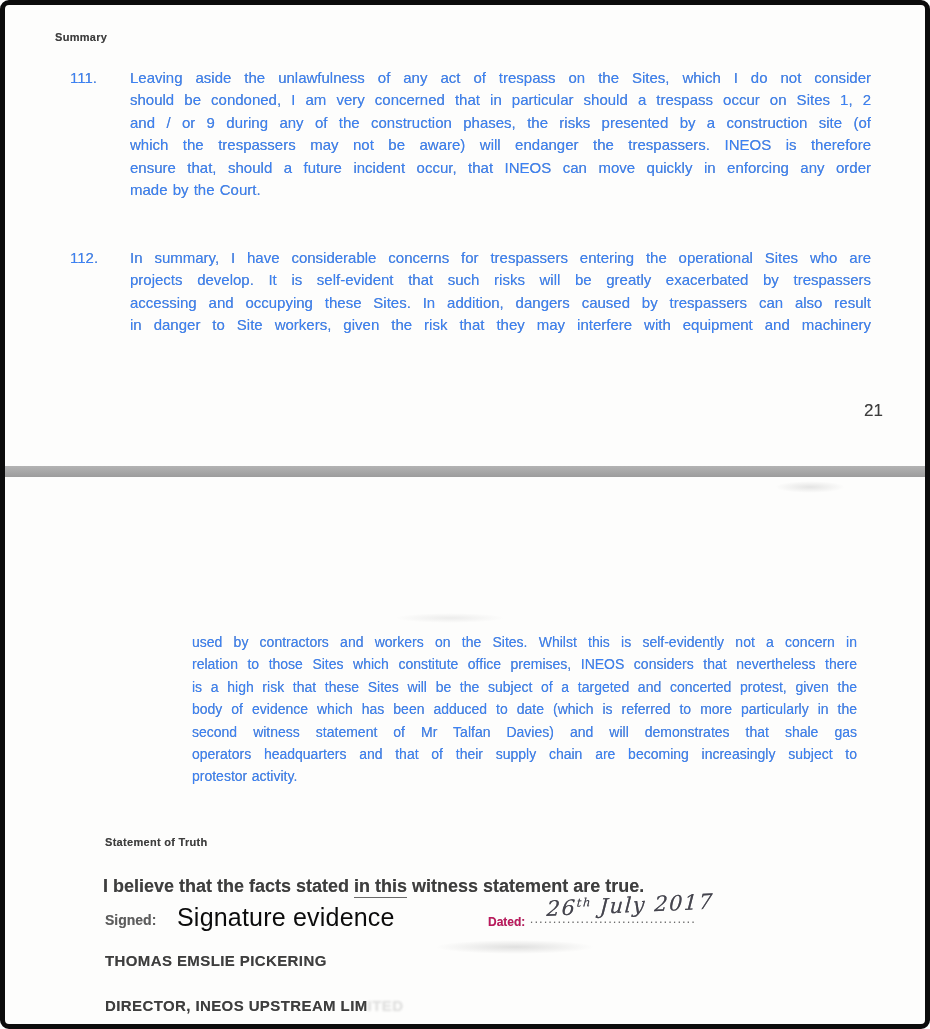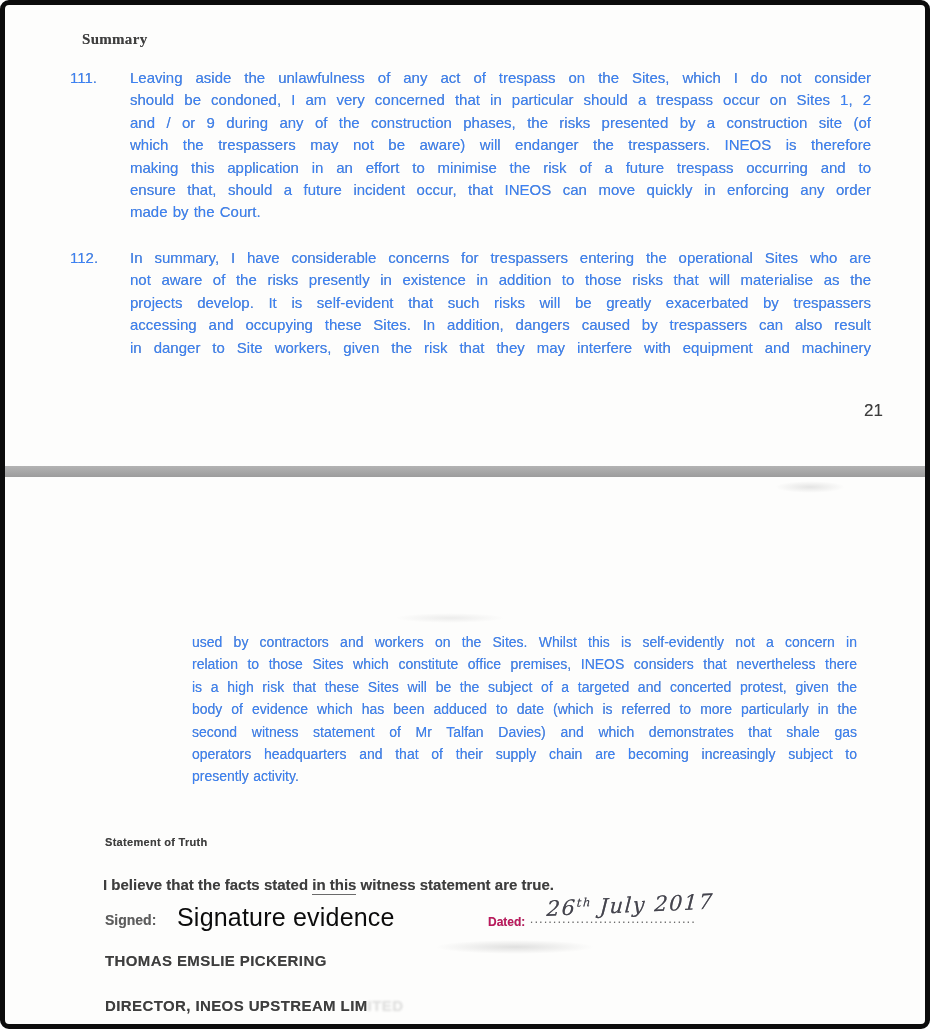--- a/index.html
+++ b/index.html
@@ -13,22 +13,22 @@
     border:5px solid #0c0c0c;
     border-radius:9px;
     overflow:hidden;
   }
 
   
   .scan { color:#3b82f6; text-shadow:0 0 0.6px rgba(70,70,70,0.55); }
   .scan-bold { color:#3e3e3e; font-weight:700; text-shadow:0 0 0.6px rgba(60,60,60,0.5); }
 
   .summary-heading {
-    position:absolute; left:77px; top:26px;
-    font-size:15px; letter-spacing:0.3px;font-family:Liberation Serif, serif;
+    position:absolute; left:50px; top:26px;
+    font-size:11px; letter-spacing:0.3px;
   }
 
   .para { position:absolute; display:flex; }
   .para-111 { left:65px; top:62px; }
   .para-112 { left:65px; top:242px; }
   .para .num { width:60px; font-size:15px; line-height:22.4px; }
   .para .lines { width:741px; }
 
   .line { font-size:15px; line-height:22.4px; word-spacing:1px; }
   .j { text-align:justify; text-align-last:justify; }
@@ -47,21 +47,21 @@
   .cont { position:absolute; left:187px; top:626px; width:665px; }
   .cont .line { font-size:14px; line-height:22.4px; word-spacing:0.5px; }
 
   .sot-heading {
     position:absolute; left:100px; top:831px;
     font-size:11px; letter-spacing:0.3px;
   }
 
   .declaration {
     position:absolute; left:98px; top:871px;
-    font-size:15px;
+    font-size:18px;
   }
   .declaration .u { border-bottom:1.6px solid #6a6a6a; padding-bottom:1px; }
 
   .signed-label {
     position:absolute; left:100px; top:907px;
     font-size:14px; font-weight:600; color:#5d5d5d;
     text-shadow:0 0 0.6px rgba(90,90,90,0.5);
   }
   .signature-redacted {
     position:absolute; left:172px; top:898px;
@@ -122,52 +122,50 @@
 
     <h2 class="summary-heading scan-bold">Summary</h2>
 
     <div class="para para-111">
       <div class="num scan">111.</div>
       <div class="lines">
         <div class="line j scan">Leaving aside the unlawfulness of any act of trespass on the Sites, which I do not consider</div>
         <div class="line j scan">should be condoned, I am very concerned that in particular should a trespass occur on Sites 1, 2</div>
         <div class="line j scan">and / or 9 during any of the construction phases, the risks presented by a construction site (of</div>
         <div class="line j scan">which the trespassers may not be aware) will endanger the trespassers. INEOS is therefore</div>
-        <div class="line j scan">making this application in an effort to minimise the risk of a future trespass occurring and to</div>
         <div class="line j scan">ensure that, should a future incident occur, that INEOS can move quickly in enforcing any order</div>
         <div class="line scan">made by the Court.</div>
       </div>
     </div>
 
     <div class="para para-112">
       <div class="num scan">112.</div>
       <div class="lines">
         <div class="line j scan">In summary, I have considerable concerns for trespassers entering the operational Sites who are</div>
-        <div class="line j scan">not aware of the risks presently in existence in addition to those risks that will materialise as the</div>
         <div class="line j scan">projects develop. It is self-evident that such risks will be greatly exacerbated by trespassers</div>
         <div class="line j scan">accessing and occupying these Sites. In addition, dangers caused by trespassers can also result</div>
         <div class="line j scan">in danger to Site workers, given the risk that they may interfere with equipment and machinery</div>
       </div>
     </div>
 
     <div class="page-number">21</div>
   </section>
 
   <div class="divider"></div>
 
   <section>
 
     <div class="cont">
       <div class="line j scan">used by contractors and workers on the Sites. Whilst this is self-evidently not a concern in</div>
       <div class="line j scan">relation to those Sites which constitute office premises, INEOS considers that nevertheless there</div>
       <div class="line j scan">is a high risk that these Sites will be the subject of a targeted and concerted protest, given the</div>
       <div class="line j scan">body of evidence which has been adduced to date (which is referred to more particularly in the</div>
-      <div class="line j scan">second witness statement of Mr Talfan Davies) and which demonstrates that shale gas</div>
+      <div class="line j scan">second witness statement of Mr Talfan Davies) and will demonstrates that shale gas</div>
       <div class="line j scan">operators headquarters and that of their supply chain are becoming increasingly subject to</div>
-      <div class="line scan">presently activity.</div>
+      <div class="line scan">protestor activity.</div>
     </div>
 
     <h3 class="sot-heading scan-bold">Statement of Truth</h3>
 
     <p class="declaration scan-bold"><span>I believe that the facts stated </span><span class="u">in this</span><span> witness statement are true.</span></p>
 
     <span class="signed-label">Signed:</span>
 
     <span class="signature-redacted">Signature evidence</span>
 

